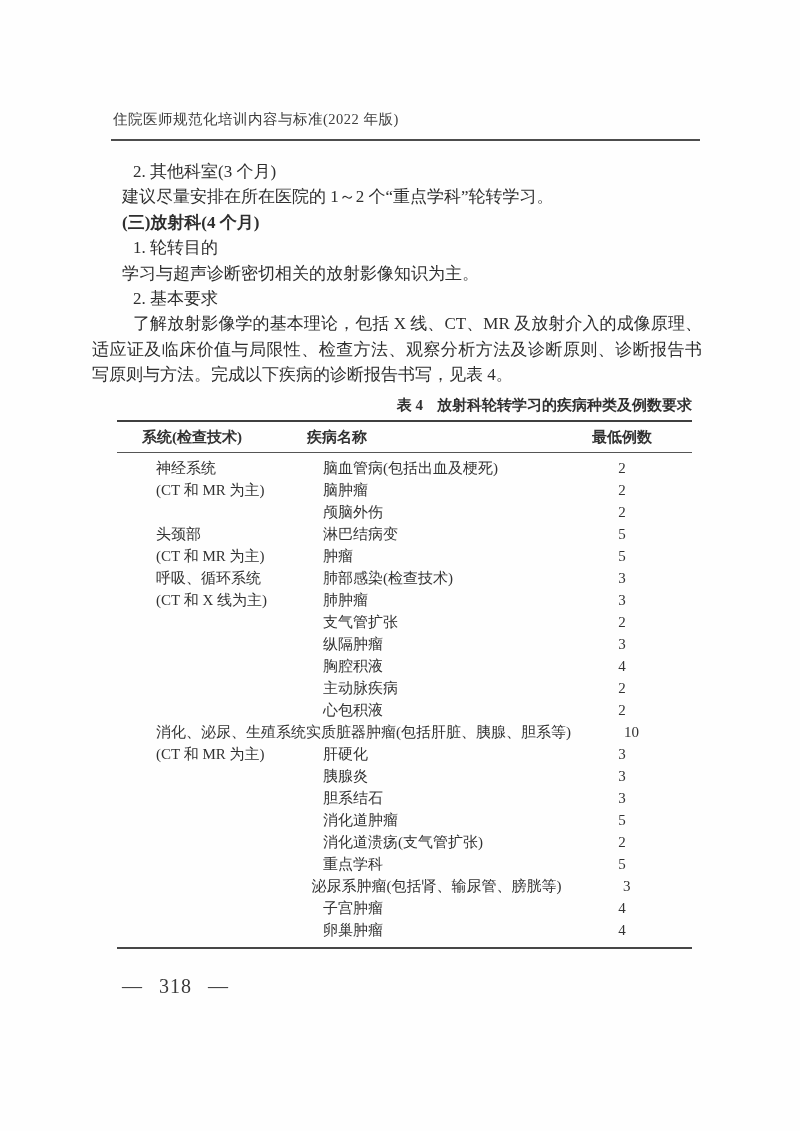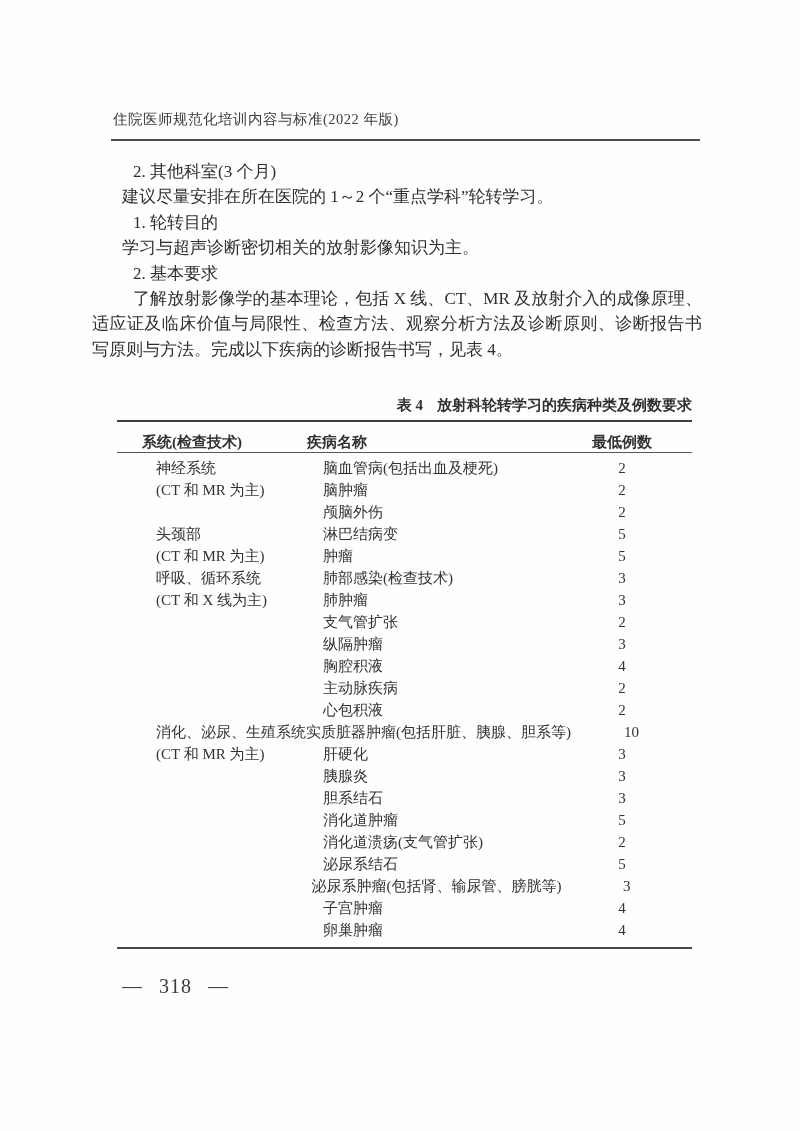--- a/index.html
+++ b/index.html
@@ -68,21 +68,21 @@
     top: 420px;
     width: 575px;
     border-top: 2px solid #3f3f3f;
     border-bottom: 2px solid #474747;
     font-size: 15px;
     color: #323232;
   }
   .thead {
     display: flex;
     height: 30px;
-    align-items: flex-end;
+    align-items: center;
     border-bottom: 1.5px solid #555;
     font-weight: bold;
   }
   .h1 { width: 168px; box-sizing: border-box; padding-left: 25px; white-space: nowrap; }
   .h2 { flex: 1; box-sizing: border-box; padding-left: 22px; white-space: nowrap; }
   .h3 { width: 140px; text-align: center; white-space: nowrap; }
   .tbody { padding: 4px 0 6px 0; }
   .trow { display: flex; height: 22px; align-items: center; margin-left: 38px; }
   .c1 { width: 168px; box-sizing: border-box; padding-left: 1px; white-space: nowrap; overflow: visible; }
   .c2 { flex: 1; white-space: nowrap; overflow: visible; }
@@ -103,20 +103,21 @@
 <body>
 
 <div class="sheet">
 
   <div class="running-head">住院医师规范化培训内容与标准(2022 年版)</div>
   <div class="head-rule"></div>
 
   <div class="body-text">
     <p class="p indent-a">2. 其他科室(3 个月)</p>
     <p class="p indent-b">建议尽量安排在所在医院的 1～2 个“重点学科”轮转学习。</p>
+    <p class="p indent-b bold">(三)放射科(4 个月)</p>
     <p class="p indent-a">1. 轮转目的</p>
     <p class="p indent-b">学习与超声诊断密切相关的放射影像知识为主。</p>
     <p class="p indent-a">2. 基本要求</p>
     <p class="p indent-a">了解放射影像学的基本理论，包括 X 线、CT、MR 及放射介入的成像原理、适应证及临床价值与局限性、检查方法、观察分析方法及诊断原则、诊断报告书写原则与方法。完成以下疾病的诊断报告书写，见表 4。</p>
   </div>
 
   <div class="table-caption">
     <span>表 4</span><span class="cap-title">放射科轮转学习的疾病种类及例数要求</span>
   </div>
 
@@ -212,21 +213,21 @@
           <div class="c2">消化道肿瘤</div>
           <div class="c3">5</div>
         </div>
         <div class="trow">
           <div class="c1"></div>
           <div class="c2">消化道溃疡(支气管扩张)</div>
           <div class="c3">2</div>
         </div>
         <div class="trow">
           <div class="c1"></div>
-          <div class="c2">泌尿系结石</div>
+          <div class="c2">重点学科</div>
           <div class="c3">5</div>
         </div>
         <div class="trow">
           <div class="c1"></div>
           <div class="c2">泌尿系肿瘤(包括肾、输尿管、膀胱等)</div>
           <div class="c3">3</div>
         </div>
         <div class="trow">
           <div class="c1"></div>
           <div class="c2">子宫肿瘤</div>

